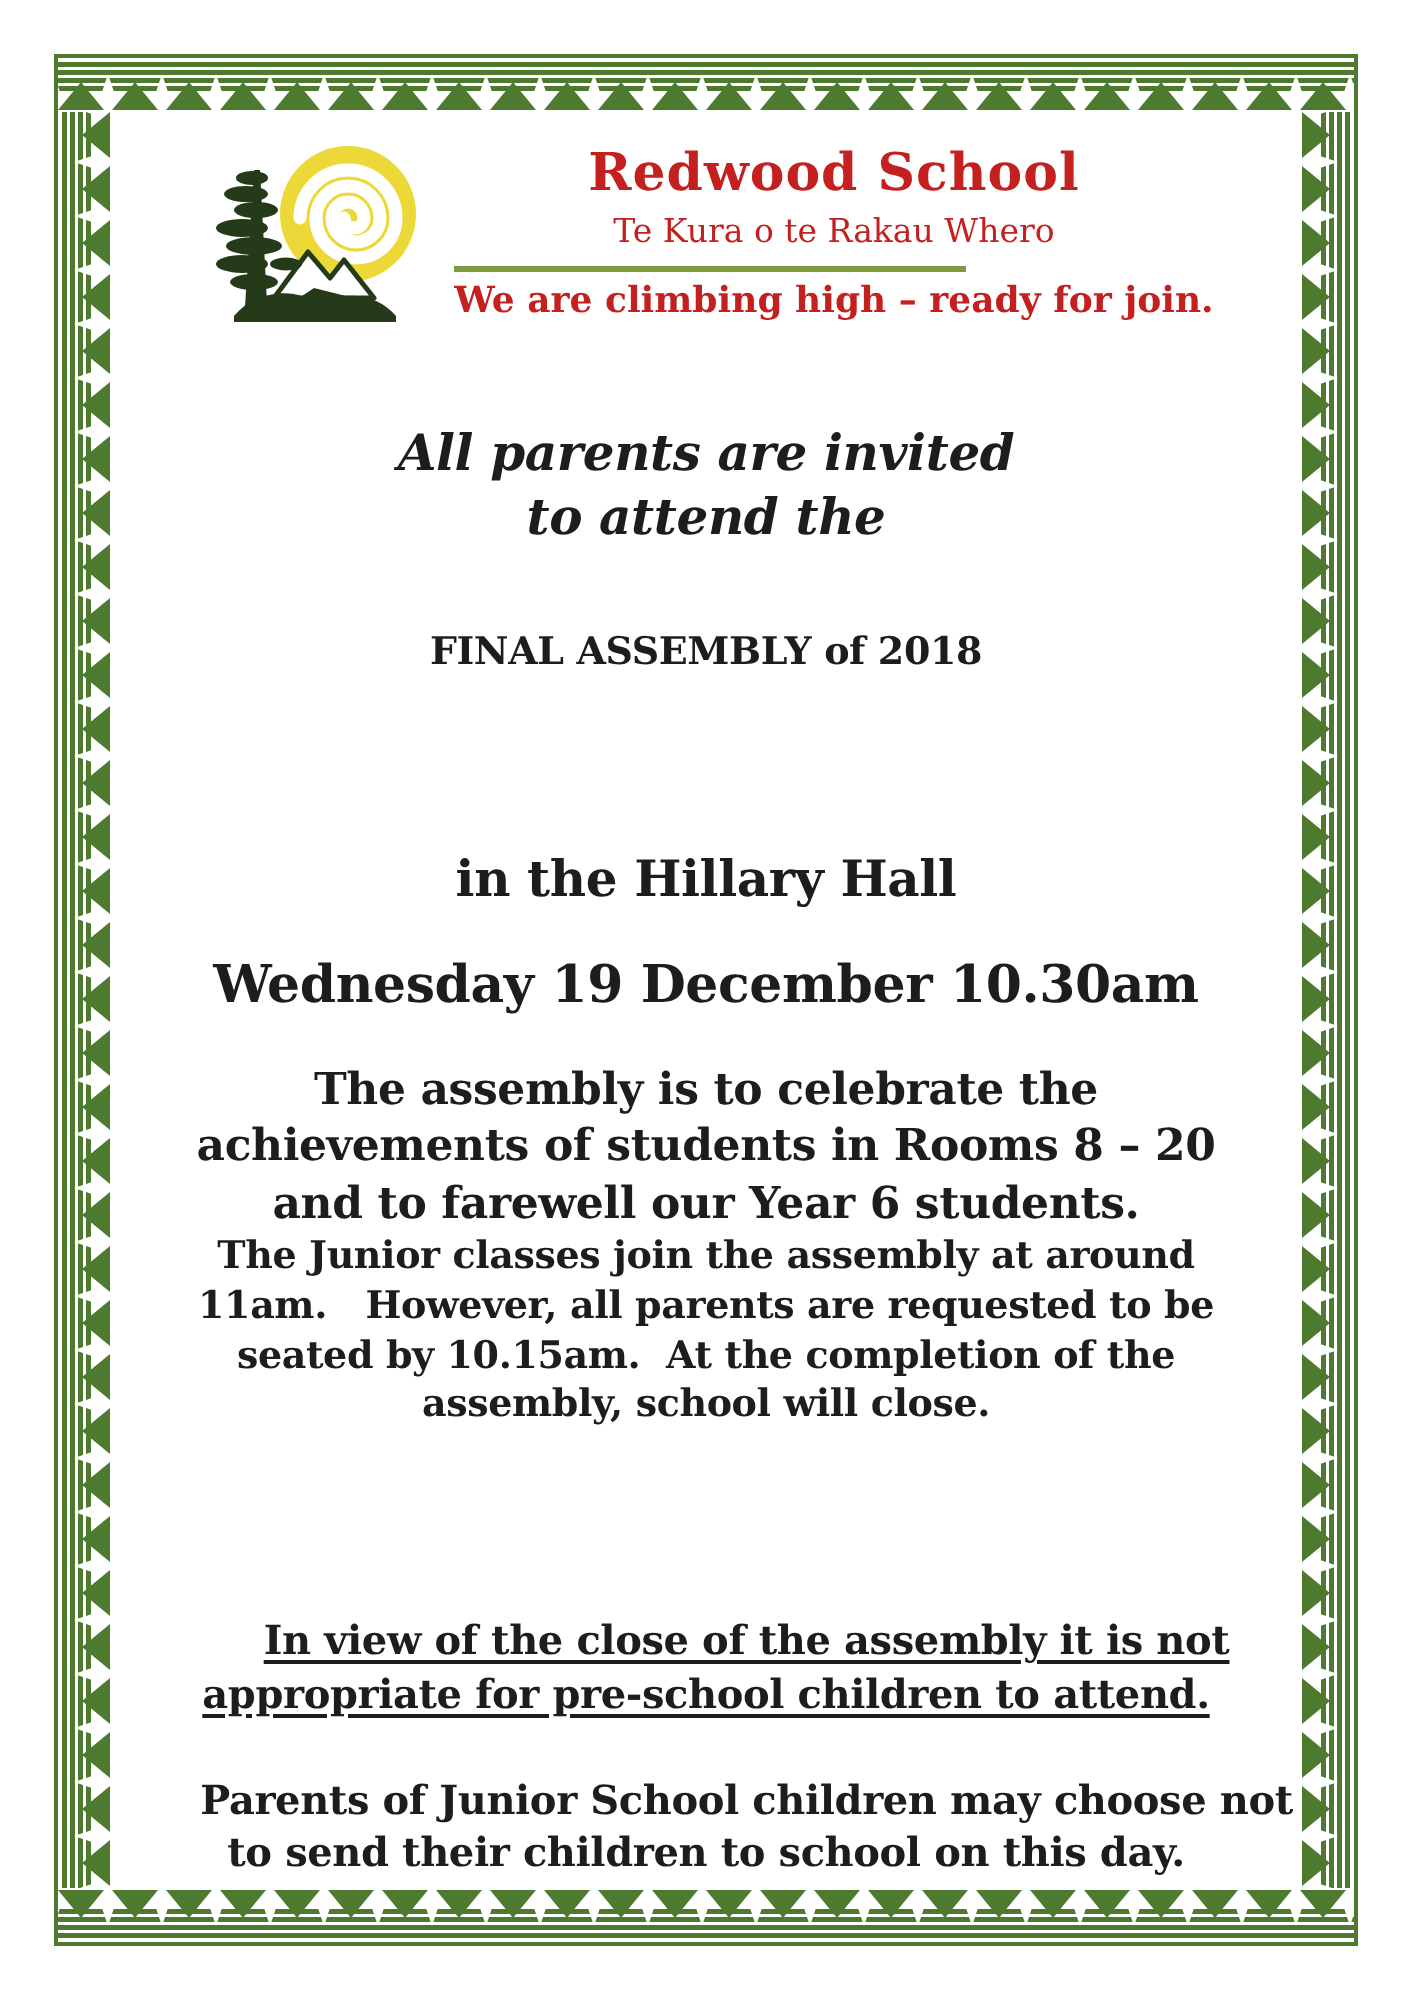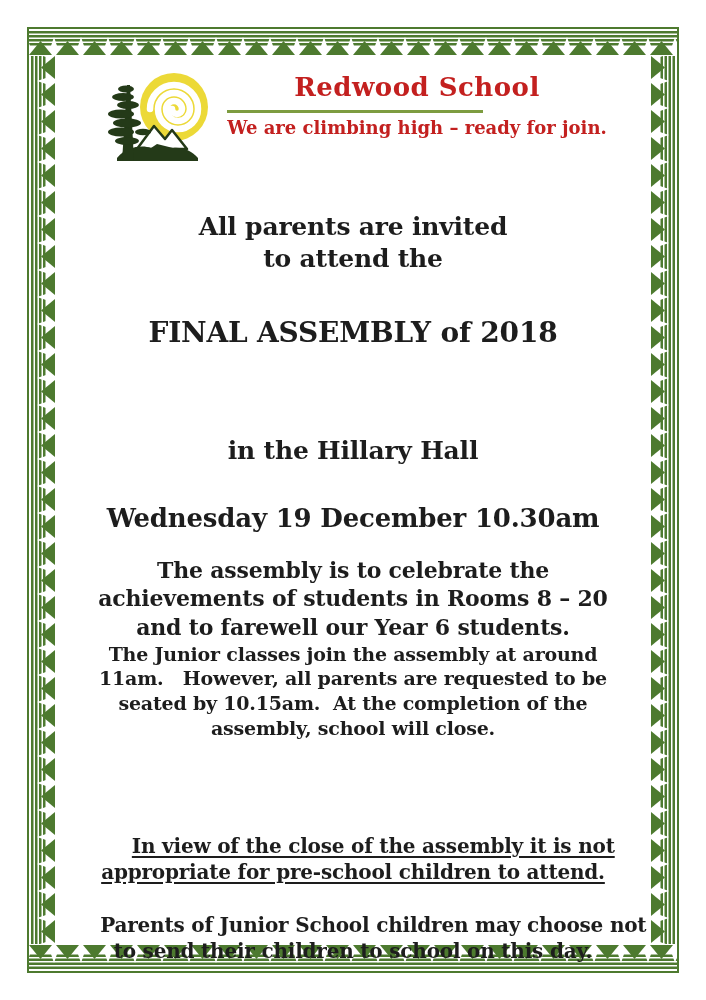--- a/index.html
+++ b/index.html
@@ -71,33 +71,34 @@
   }
   .bold-block {
     font-weight: bold;
     white-space: pre-wrap;
     letter-spacing: -0.2px;
   }
   .intro {
     margin-top: 36px;
     font-size: 25px;
     line-height: 1.28;
+    font-style: italic;
   }
   .headline {
     margin-top: 40px;
-    font-size: 28px;
+    font-size: 19px;
     line-height: 1.25;
   }
   .venue {
     margin-top: 85px;
     font-size: 25px;
     line-height: 1.25;
   }
   .datetime {
-    margin-top: 36px;
+    margin-top: 22px;
     font-size: 26px;
     line-height: 1.25;
   }
   .para1 {
     margin-top: 21px;
     font-size: 22px;
     line-height: 1.3;
   }
   .para2 {
     font-size: 19px;
@@ -168,20 +169,21 @@
             <ellipse cx="22" cy="45" rx="13" ry="4.5"></ellipse>
             <ellipse cx="28" cy="54" rx="14" ry="4.5"></ellipse>
             <ellipse cx="22" cy="63" rx="13" ry="4.5"></ellipse>
             <ellipse cx="28" cy="72" rx="12" ry="4"></ellipse>
             <ellipse cx="44" cy="63" rx="8" ry="3.2"></ellipse>
           </g>
         </svg>
       </div>
       <div class="logo-text">
         <div class="school-name">Redwood School</div>
+        <div class="maori-name">Te Kura o te Rakau Whero</div>
         <div class="logo-divider"></div>
         <div class="tagline">We are climbing high – ready for join.</div>
       </div>
     </div>
 
     <div class="bold-block intro">All parents are invited
 to attend the</div>
 
     <div class="bold-block headline">FINAL ASSEMBLY of 2018</div>
 

